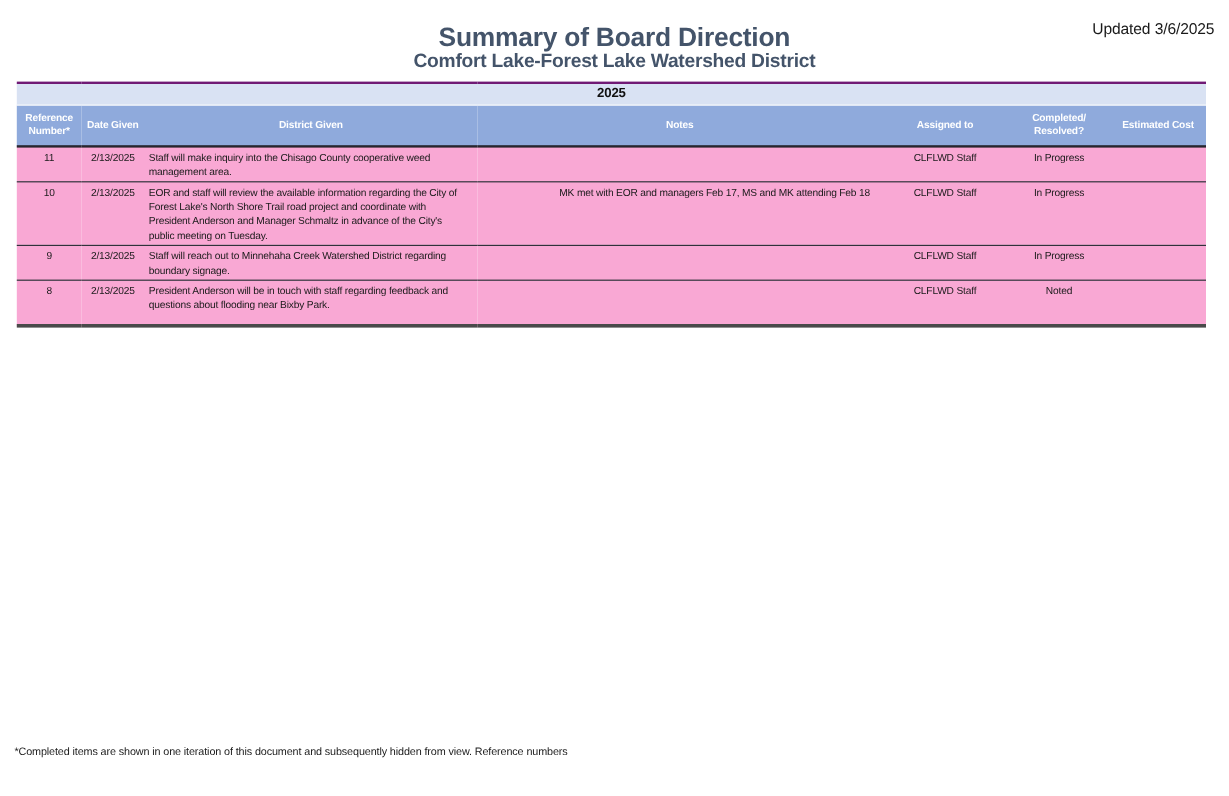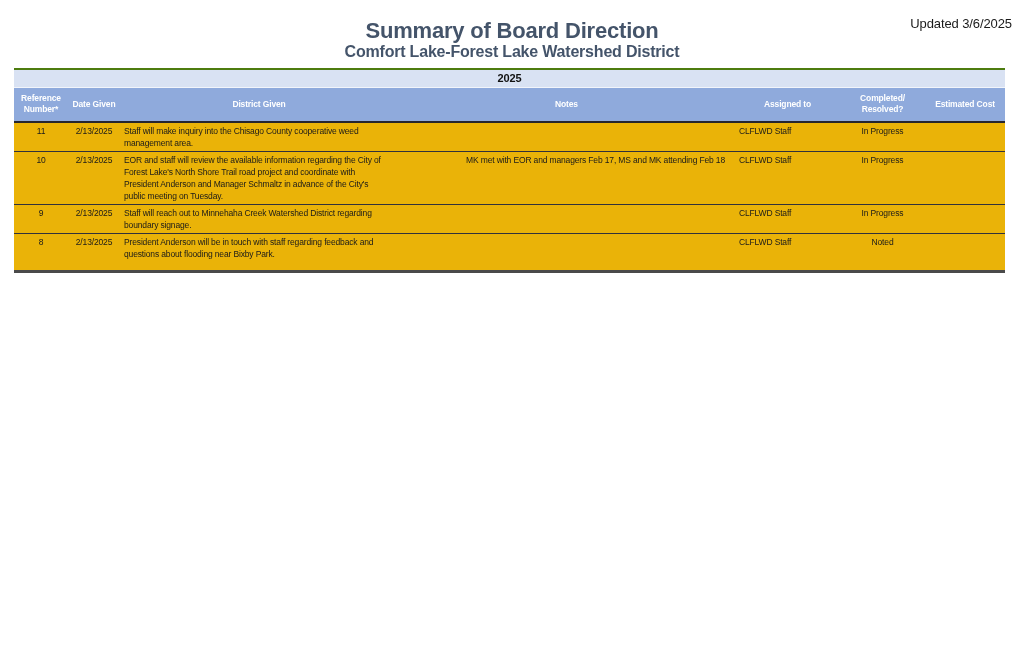--- a/index.html
+++ b/index.html
@@ -48,21 +48,21 @@
     left: 14px;
     width: 991px;
     border-collapse: collapse;
     table-layout: fixed;
     font-size: 8.5px;
     letter-spacing: -0.15px;
     color: #1a1a1a;
   }
   .year-row th {
     background: #D9E2F3;
-    border-top: 2px solid #4d7c0f;
+    border-top: 2px solid #701a75;
     border-bottom: 1px solid #f2f5fb;
     font-size: 11px;
     font-weight: bold;
     color: #111111;
     text-align: center;
     padding: 2px 0 3px 0;
   }
   .head-row th {
     background: #8FAADC;
     color: #ffffff;
@@ -74,31 +74,31 @@
     padding: 4px 2px;
     height: 34px;
     white-space: pre-line;
     line-height: 1.35;
   }
   tbody td {
     border-bottom: 1px solid #31313b;
     vertical-align: top;
     padding: 2px 4px;
     line-height: 1.42;
-    background: #eab308;
+    background: #f9a8d4;
   }
   tbody tr:last-child td {
     border-bottom: 3px solid #4a4a4a;
     height: 38px;
   }
   .c-ref     { text-align: center; }
   .c-date    { text-align: center; }
   .c-dir     { text-align: left; padding-right: 8px; }
   .c-notes   { text-align: right; padding-right: 10px; }
-  .c-assigned{ text-align: left; }
+  .c-assigned{ text-align: center; }
   .c-status  { text-align: center; }
   .c-cost    { text-align: center; }
   tr.r-11 td { height: 26px; }
   tr.r-10 td { height: 51px; }
   tr.r-9  td { height: 24px; }
   .footnote {
     position: absolute;
     top: 620px;
     left: 12px;
     font-size: 9px;
@@ -177,15 +177,16 @@
         <td class="c-dir">President Anderson will be in touch with staff regarding feedback and questions about flooding near Bixby Park.</td>
         <td class="c-notes"></td>
         <td class="c-assigned">CLFLWD Staff</td>
         <td class="c-status">Noted</td>
         <td class="c-cost"></td>
       </tr>
     </tbody>
   </table>
 
   <div class="footnote">
+    <div>*Completed items are shown in one iteration of this document and subsequently hidden from view. Reference numbers</div>
   </div>
 
 </div>
 
 </body></html>

